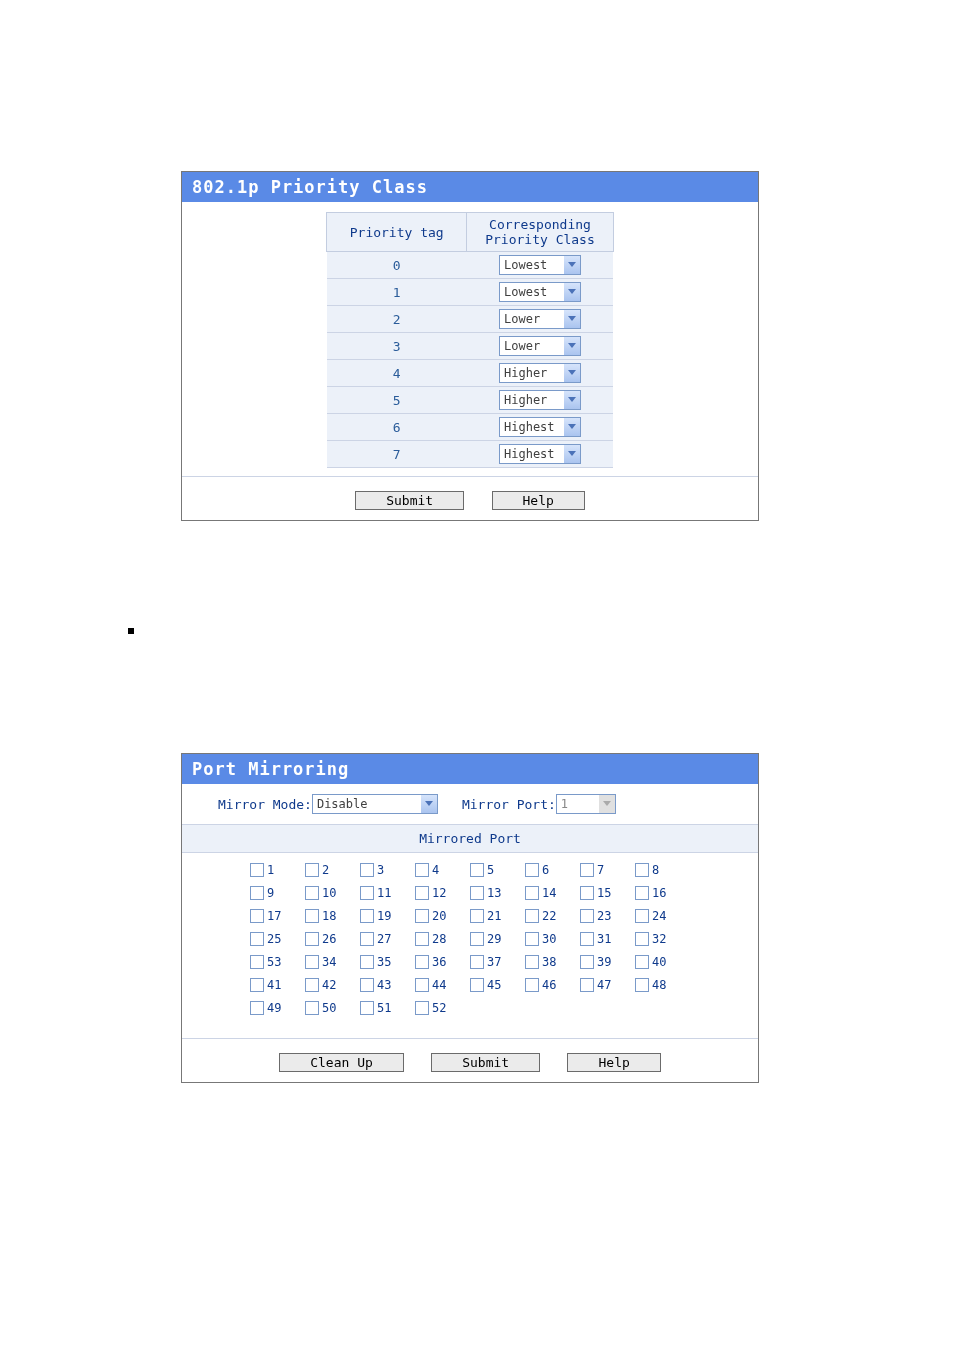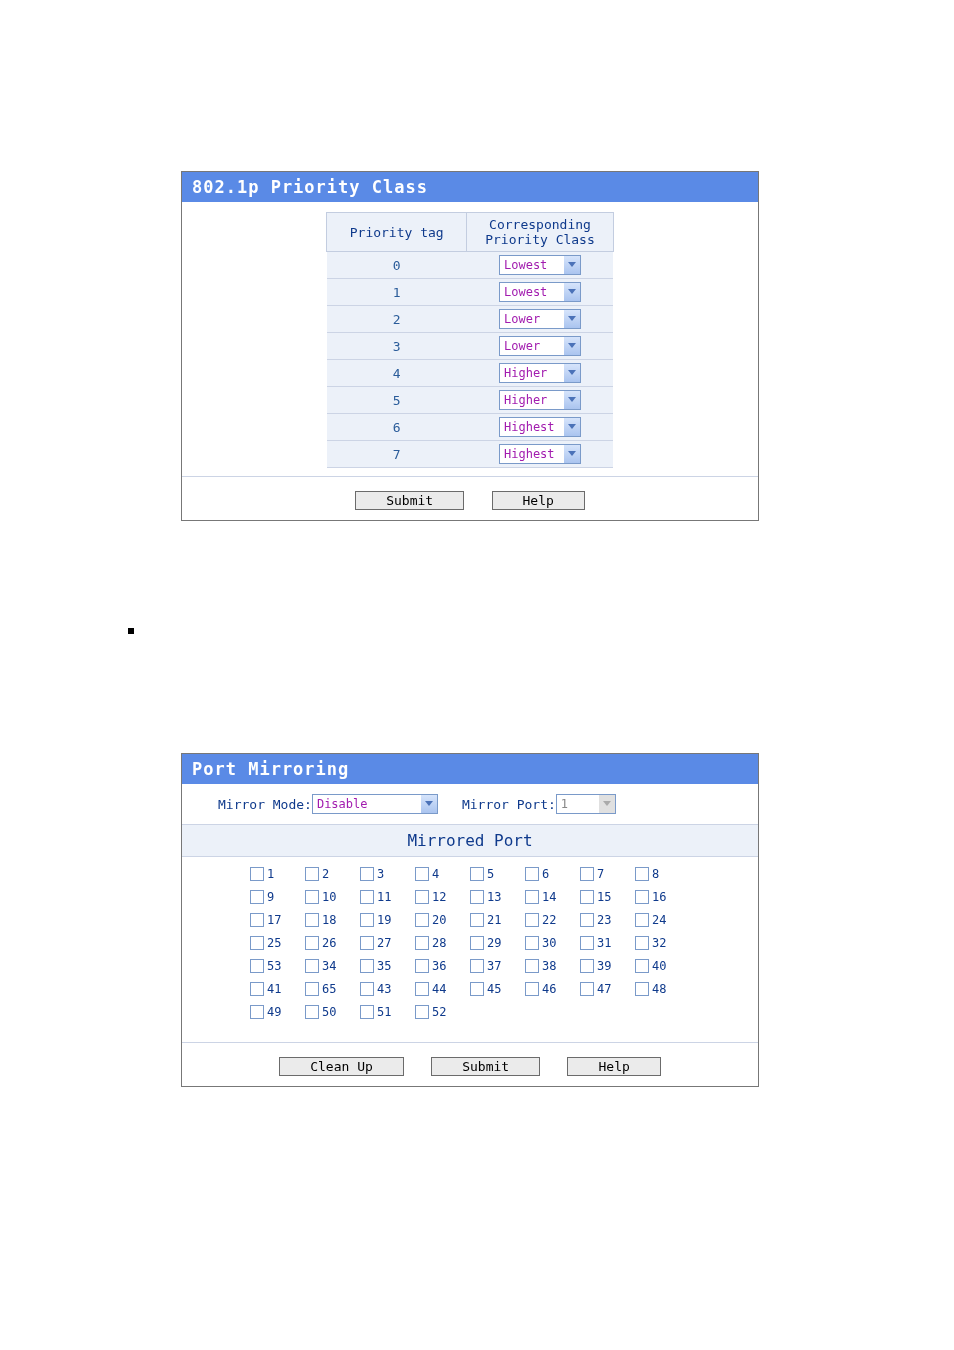--- a/index.html
+++ b/index.html
@@ -66,21 +66,21 @@
     display: inline-flex;
     align-items: center;
     border: 1px solid #7a9ac9;
     background: #fff;
     height: 18px;
   }
   .select-box .val {
     width: 56px;
     text-align: left;
     padding: 0 4px;
-    color: #a21caf;
+    color: #404040;
     font-family: "Lucida Console", Monaco, monospace;
     font-size: 12px;
   }
   .select-box .arrow {
     width: 16px;
     height: 18px;
     background: linear-gradient(#d6e4fb, #aac4ef);
     display: flex;
     align-items: center;
     justify-content: center;
@@ -112,21 +112,21 @@
     display: flex;
     align-items: center;
     gap: 0;
   }
   .mirror-top .select-box.wide .val { width: 100px; }
   .mirror-top .gap { width: 24px; }
   .mirror-sub {
     text-align: center;
     color: #0f3a8c;
     font-family: "Lucida Console", Monaco, monospace;
-    font-size: 16px;
+    font-size: 13px;
     background: #ecf1f9;
     padding: 6px 0;
     border-top: 1px solid #ccd4e5;
     border-bottom: 1px solid #ccd4e5;
   }
   .port-grid {
     padding: 10px 0 8px 0;
   }
   .port-row {
     display: flex;
@@ -476,21 +476,21 @@
             <span>40</span>
           </div>
         </div>
         <div class="port-row">
           <div class="port-cell">
             <span class="cb"></span>
             <span>41</span>
           </div>
           <div class="port-cell">
             <span class="cb"></span>
-            <span>65</span>
+            <span>42</span>
           </div>
           <div class="port-cell">
             <span class="cb"></span>
             <span>43</span>
           </div>
           <div class="port-cell">
             <span class="cb"></span>
             <span>44</span>
           </div>
           <div class="port-cell">

